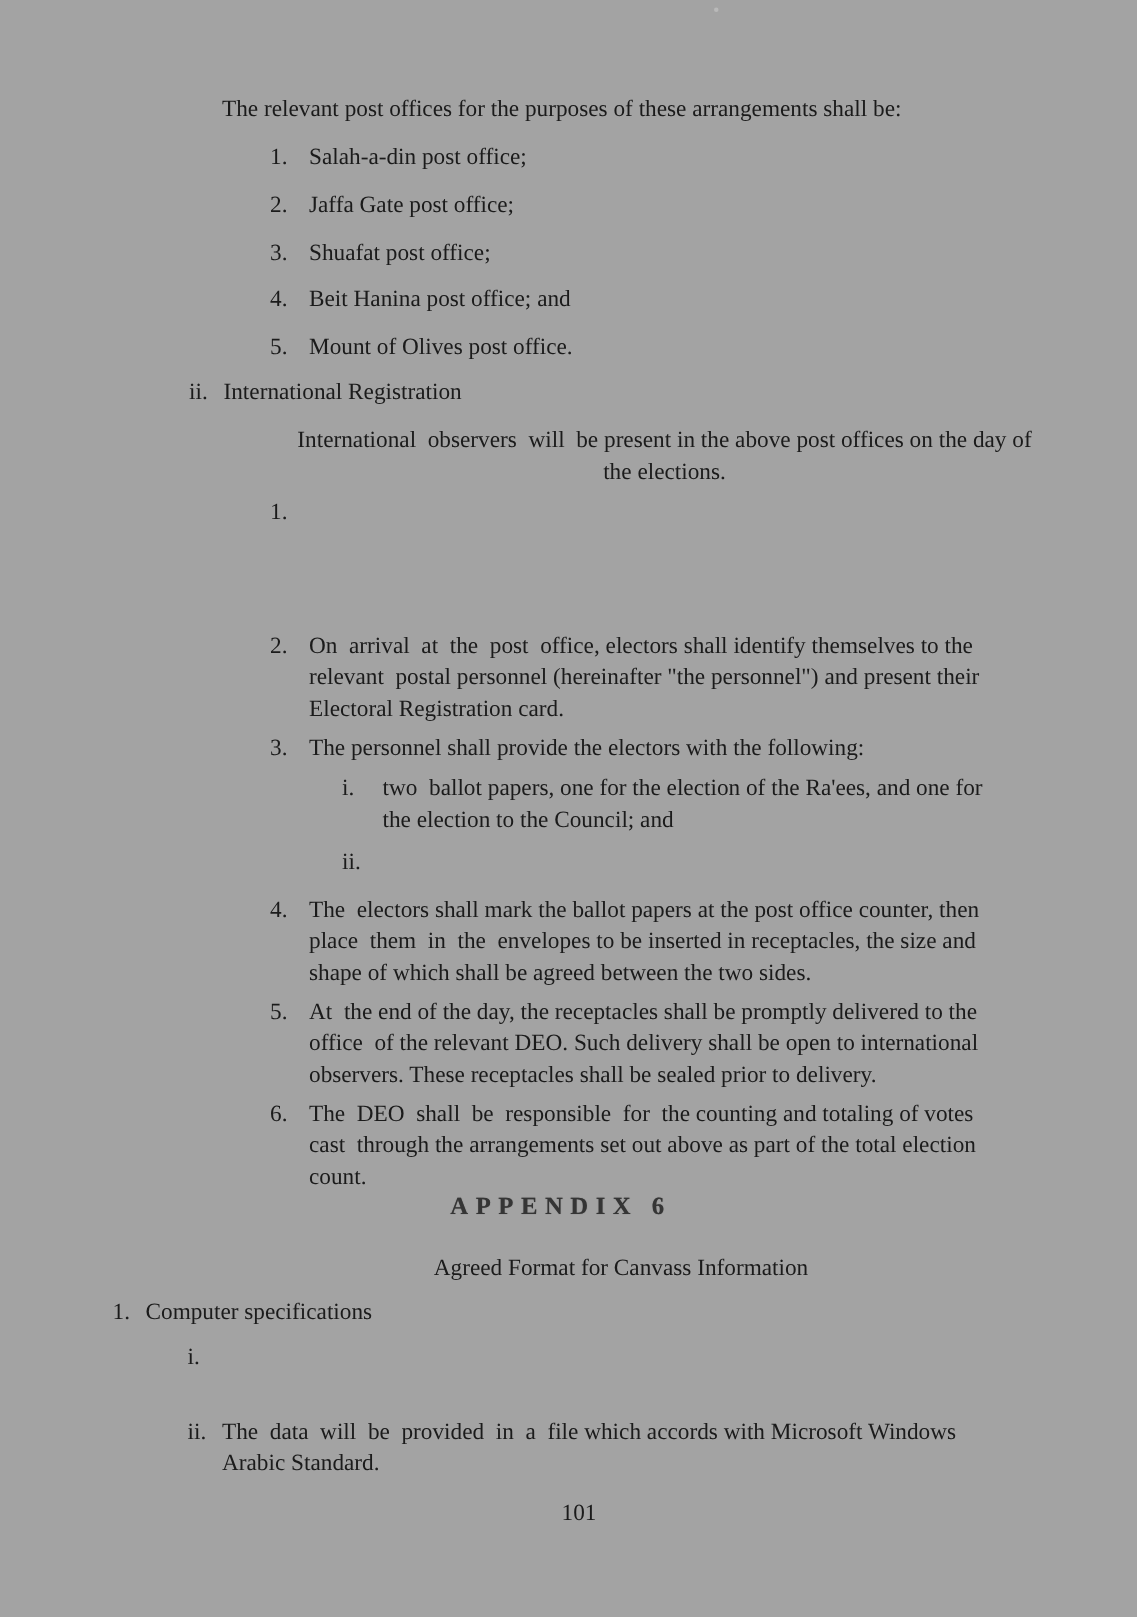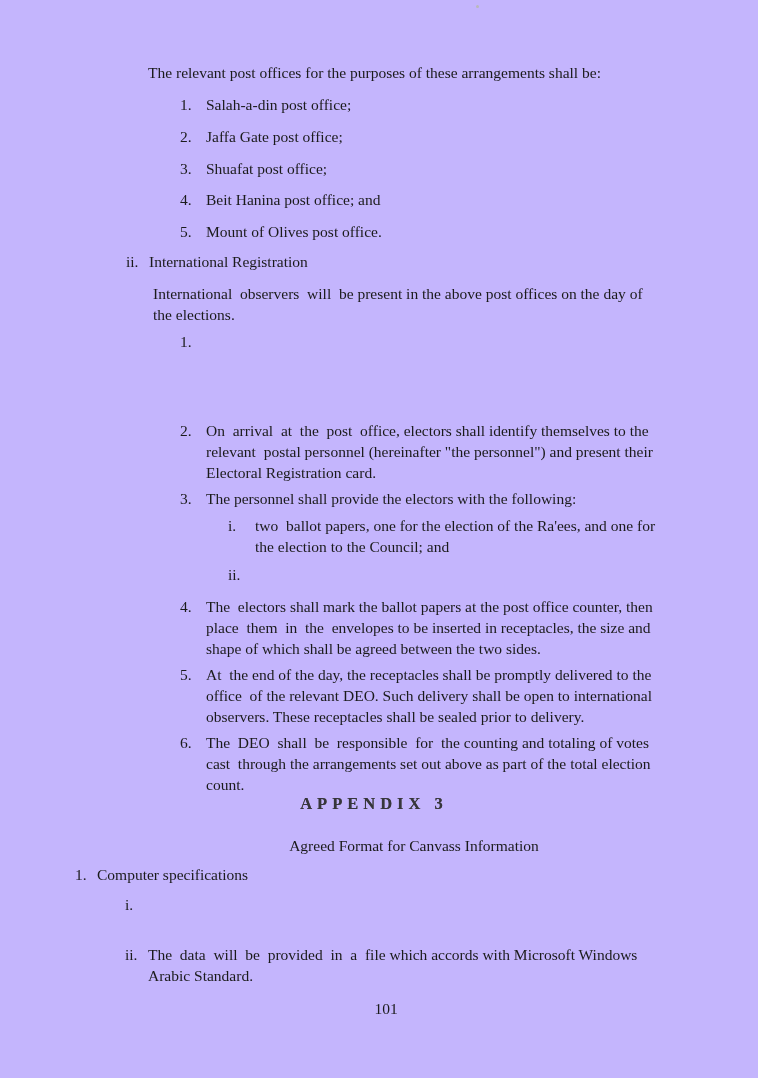--- a/index.html
+++ b/index.html
@@ -1,19 +1,19 @@
 <!DOCTYPE html>
 <html><head>
 <meta charset="utf-8">
 <style>
   html,body{margin:0;padding:0;background:#888;}
   .page{
     position:relative;
     width:758px;height:1078px;
-    background:#c4b5fd;
+    background:#a3a3a3;
     font-family:"Liberation Serif","DejaVu Serif",serif;
     color:#1b1b1b;
     overflow:hidden;
   }
   .abs{position:absolute;}
   .body-text{font-size:15.5px;line-height:21px;}
   .para{white-space:pre-wrap;}
   .li{padding-left:26px;}
   .li .num{position:absolute;left:0;top:0;}
   .li-sub{padding-left:27px;}
@@ -56,21 +56,21 @@
   <div class="abs body-text li" style="left:180px;top:221px;width:540px;">
     <span class="num">5.</span>
     <span>Mount of Olives post office.</span>
   </div>
 
   <div class="abs body-text li" style="left:126px;top:251px;width:540px;padding-left:23px;">
     <span class="num">ii.</span>
     <span>International Registration</span>
   </div>
 
-  <div class="abs body-text para" style="left:153px;top:283px;width:580px;">International  observers  will  be present in the above post offices on the day of
+  <div class="abs body-text para" style="left:153px;top:283px;width:580px;text-align:center;">International  observers  will  be present in the above post offices on the day of
 the elections.</div>
 
   <div class="abs body-text li" style="left:180px;top:331px;width:560px;">
     <span class="num">1.</span>
   </div>
 
   <div class="abs body-text li" style="left:180px;top:420px;width:560px;">
     <span class="num">2.</span>
     <span class="para">On  arrival  at  the  post  office, electors shall identify themselves to the
 relevant  postal personnel (hereinafter "the personnel") and present their
@@ -105,21 +105,21 @@
 observers. These receptacles shall be sealed prior to delivery.</span>
   </div>
 
   <div class="abs body-text li" style="left:180px;top:732px;width:560px;">
     <span class="num">6.</span>
     <span class="para">The  DEO  shall  be  responsible  for  the counting and totaling of votes
 cast  through the arrangements set out above as part of the total election
 count.</span>
   </div>
 
-  <div class="abs centered appendix-title" style="top:794px;">APPENDIX 3</div>
+  <div class="abs centered appendix-title" style="top:794px;">APPENDIX 6</div>
 
   <div class="abs centered body-text" style="top:835px;padding-left:40px;">Agreed Format for Canvass Information</div>
 
   <div class="abs body-text li" style="left:75px;top:864px;width:600px;padding-left:22px;">
     <span class="num">1.</span>
     <span>Computer specifications</span>
   </div>
 
   <div class="abs body-text li li-sub" style="left:125px;top:894px;width:610px;padding-left:23px;">
     <span class="num">i.</span>

